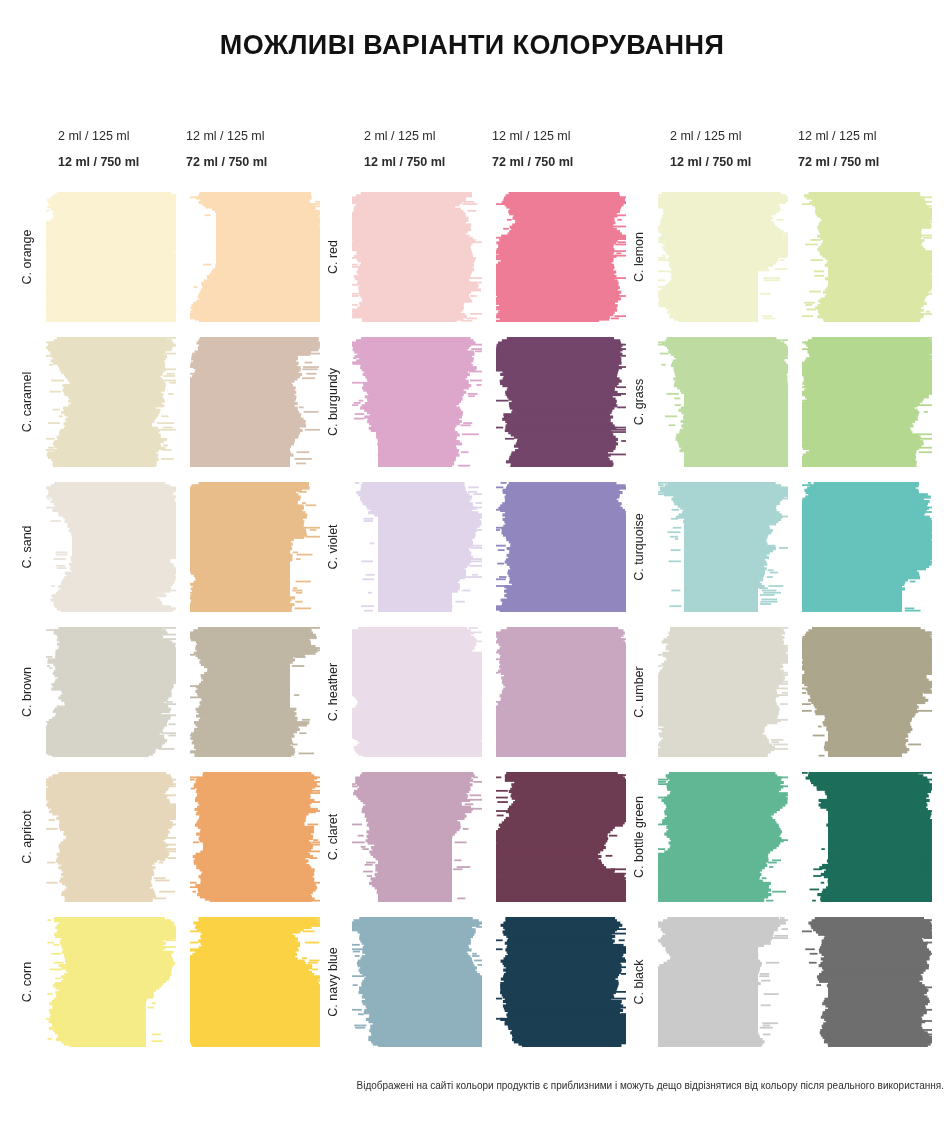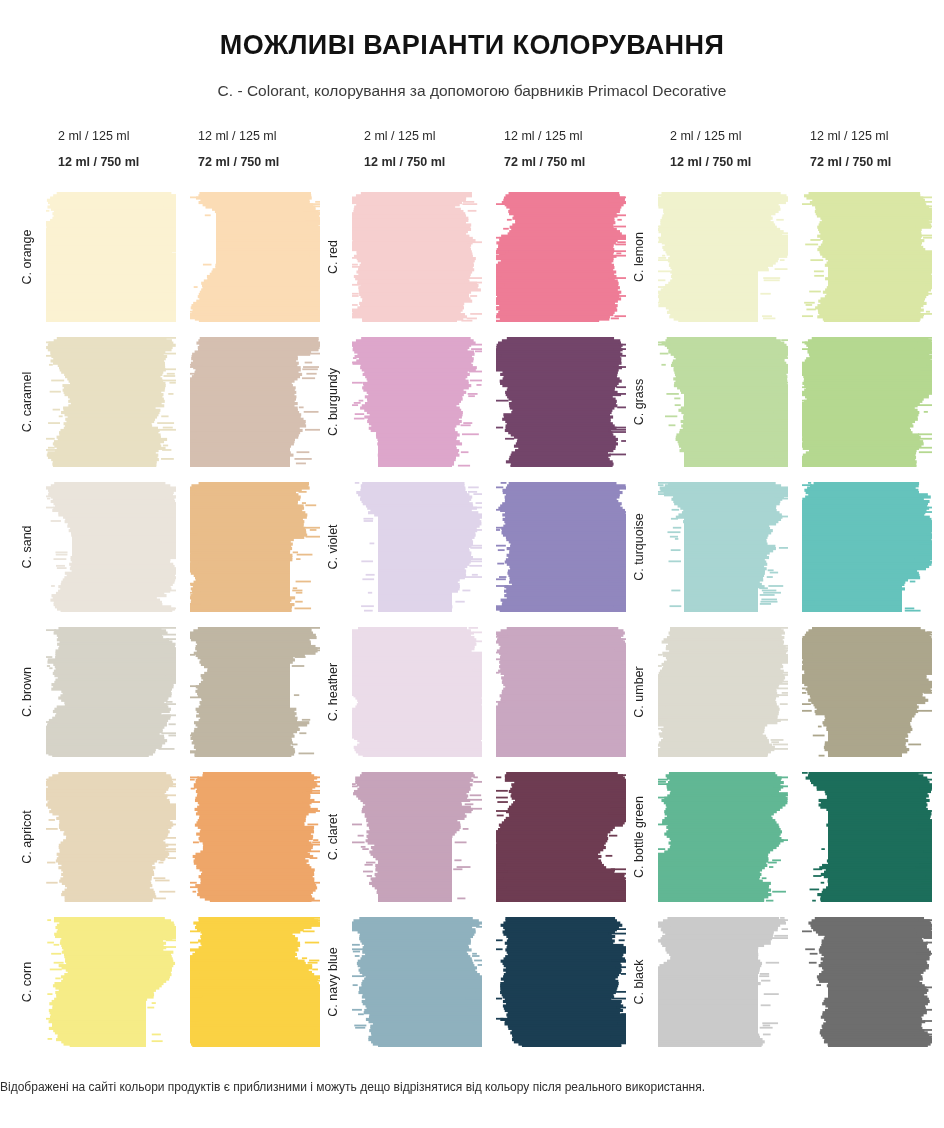--- a/index.html
+++ b/index.html
@@ -20,38 +20,38 @@
     color: #121212;
   }
   .subtitle {
     position: absolute; left: 0; top: 82px; width: 944px;
     text-align: center;
     font-size: 15.5px; font-weight: 400;
     color: #3b3b3b;
   }
   .footer {
     position: absolute; left: 0; top: 1080px; width: 944px;
-    text-align: left;
-    font-size: 12px; font-weight: 400;
+    text-align: right;
+    font-size: 10px; font-weight: 400;
     color: #2e2e2e;
   }
 
   
   .group { position: absolute; top: 130px; }
   .group.g0 { left: 14px;  width: 306px; }
   .group.g1 { left: 320px; width: 306px; }
   .group.g2 { left: 626px; width: 306px; }
 
   .headers { position: relative; height: 62px; width: 100%; }
   .hdr {
     position: absolute; top: 0; width: 140px; text-align: left;
     font-size: 12.5px; color: #2b2b2b; line-height: 1.0;
   }
   .hdr.c0 { left: 44px; }
-  .hdr.c1 { left: 184px; }
+  .hdr.c1 { left: 172px; }
   .hdr .l1 { display: block; margin-bottom: 13px; white-space: nowrap; }
   .hdr .l2 { display: block; white-space: nowrap; font-weight: bold; }
 
   .rows { position: relative; top: 0; }
   .row { position: relative; height: 145px; }
 
   .rowlabel {
     position: absolute; left: 0; top: 0;
     width: 26px; height: 130px;
     display: flex; align-items: center; justify-content: center;
@@ -72,21 +72,20 @@
   .swatch.s0 { left: 32px; }
   .swatch.s1 { left: 176px; }
   .swatch svg { display: block; width: 130px; height: 130px; }
 </style>
 </head>
 <body>
 
 <div class="page">
 
   <div class="title">МОЖЛИВІ ВАРІАНТИ КОЛОРУВАННЯ</div>
-  <div class="subtitle">C. - Colorant, колорування за допомогою барвників Primacol Decorative</div>
 
   <div class="group g0" id="group-0">
       <div class="headers">
         <div class="hdr c0">
           <span class="l1">2 ml / 125 ml</span>
           <span class="l2">12 ml / 750 ml</span>
         </div>
         <div class="hdr c1">
           <span class="l1">12 ml / 125 ml</span>
           <span class="l2">72 ml / 750 ml</span>

